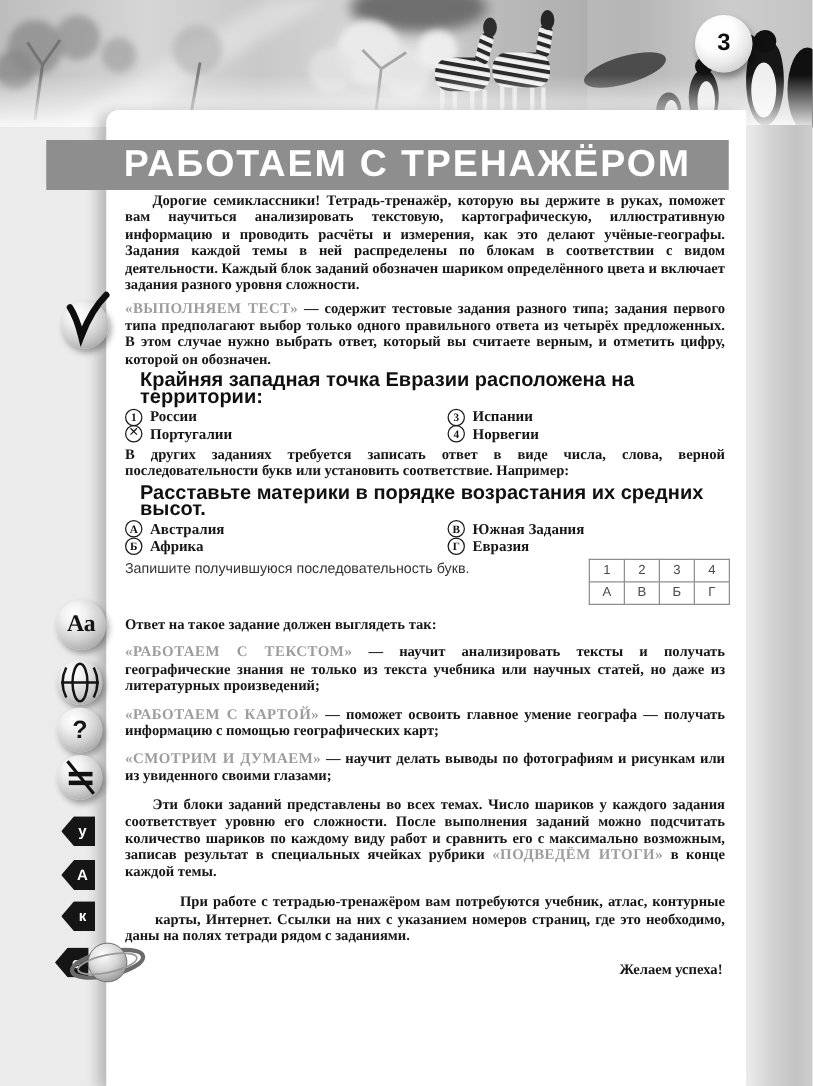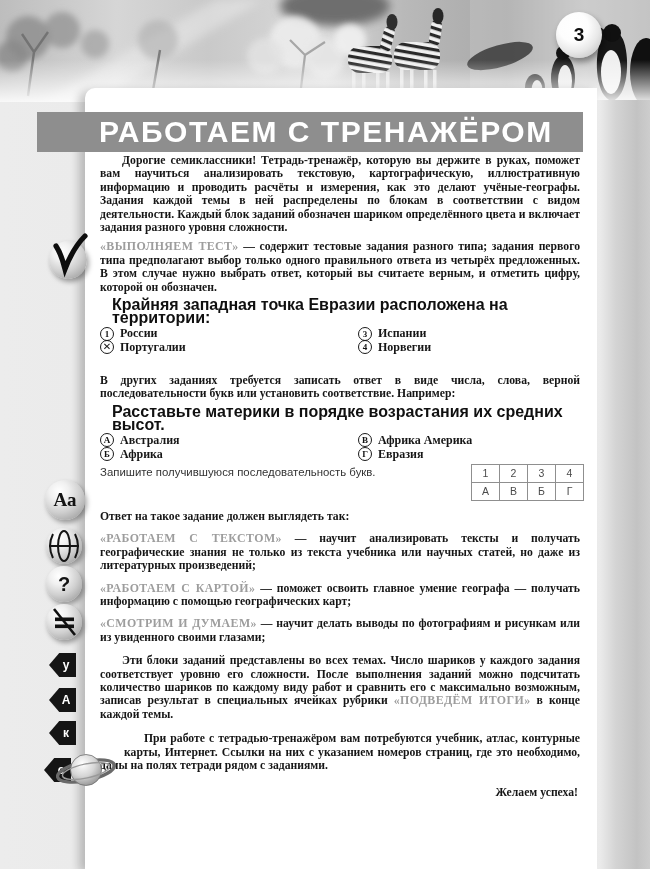--- a/index.html
+++ b/index.html
@@ -182,32 +182,32 @@
       <div class="opt">
           <span class="cmark crossed">✕</span>
           <span class="olabel">Португалии</span>
         </div>
       <div class="opt">
           <span class="cmark">4</span>
           <span class="olabel">Норвегии</span>
         </div>
     </div>
 
-    <p class="bp" style="margin-top:20px;">В других заданиях требуется записать ответ в виде числа, слова, верной последовательности букв или установить соответствие. Например:</p>
+    <p class="bp" style="margin-top:3px;">В других заданиях требуется записать ответ в виде числа, слова, верной последовательности букв или установить соответствие. Например:</p>
 
     <p class="qline">Расставьте материки в порядке возрастания их средних высот.</p>
 
     <div class="opts">
       <div class="opt">
           <span class="cmark">А</span>
           <span class="olabel">Австралия</span>
         </div>
       <div class="opt">
           <span class="cmark">В</span>
-          <span class="olabel">Африка Америка</span>
+          <span class="olabel">Южная Задания</span>
         </div>
       <div class="opt">
           <span class="cmark">Б</span>
           <span class="olabel">Африка</span>
         </div>
       <div class="opt">
           <span class="cmark">Г</span>
           <span class="olabel">Евразия</span>
         </div>
     </div>

